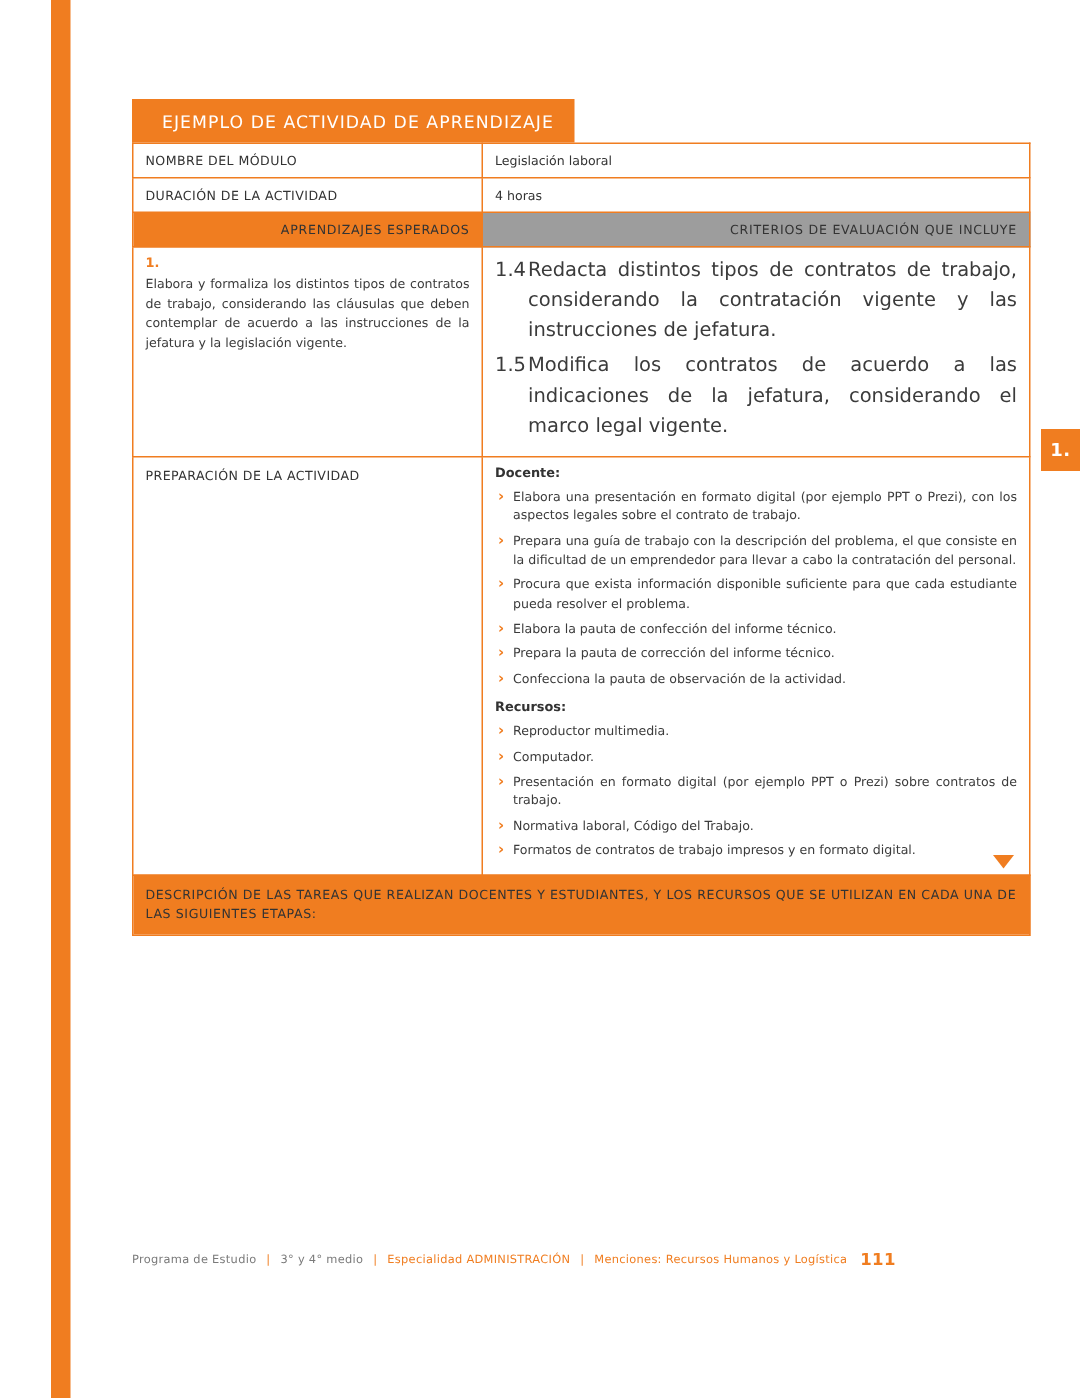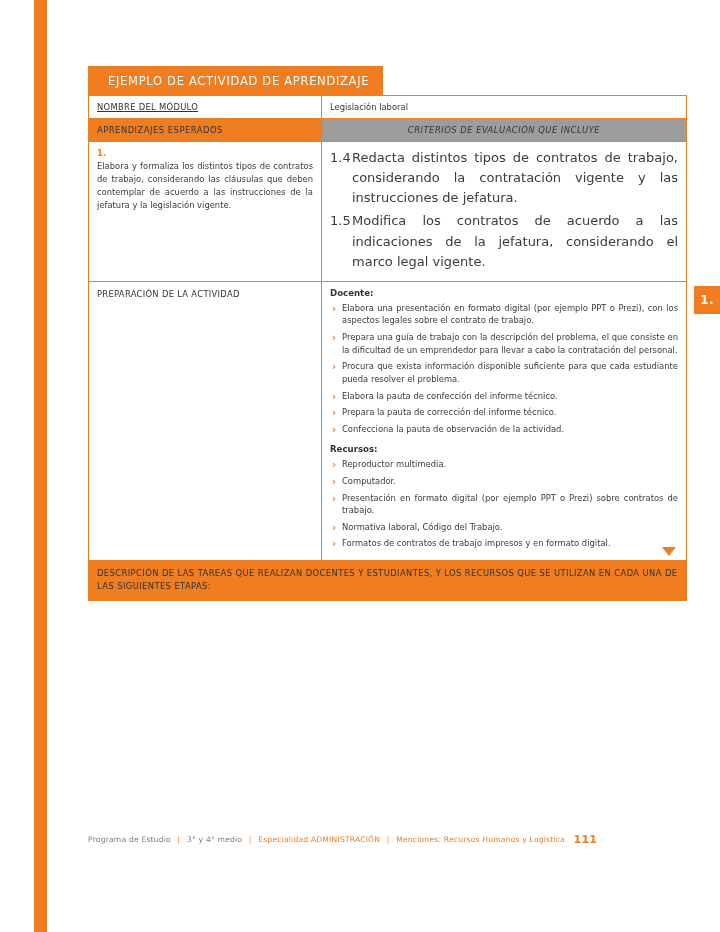--- a/index.html
+++ b/index.html
@@ -72,47 +72,45 @@
     font-size: 8.4px;
     color: #333;
     border: 1px solid #f07d20;
   }
 
   .lbl {
     color: #f07d20;
     font-size: 8.2px;
     letter-spacing: 0.3px;
     text-transform: uppercase;
-    text-decoration: underline;
   }
   .val {
     color: #3b3b3b;
     font-size: 8.6px;
   }
 
   td.col-left { width: 216px; }
   td.col-right { width: 348px; }
 
   
   .hdr-orange {
     background: #f07d20;
     color: #ffffff;
-    text-align: left;
+    text-align: right;
     font-size: 8.4px;
     letter-spacing: 0.5px;
     padding: 8px 6px;
   }
   .hdr-gray {
     background: #9d9d9d;
     color: #ffffff;
-    text-align: center;
+    text-align: right;
     font-size: 8.4px;
     letter-spacing: 0.5px;
     padding: 8px 6px;
-    font-style: italic;
   }
 
   .ap-num {
     color: #f07d20;
     font-weight: bold;
     font-size: 8.6px;
     margin-bottom: 2px;
   }
   .ap-text {
     text-align: justify;
@@ -224,20 +222,24 @@
 
 <div class="doc">
 
   <div class="title-banner">EJEMPLO DE ACTIVIDAD DE APRENDIZAJE</div>
 
   <table class="main">
     <tbody>
         <tr>
       <td class="col-left lbl">NOMBRE DEL MÓDULO</td>
       <td class="col-right val">Legislación laboral</td>
+    </tr>
+    <tr>
+      <td class="col-left lbl">DURACIÓN DE LA ACTIVIDAD</td>
+      <td class="col-right val">4 horas</td>
     </tr>
     <tr>
       <td class="col-left hdr-orange">APRENDIZAJES ESPERADOS</td>
       <td class="col-right hdr-gray">CRITERIOS DE EVALUACIÓN QUE INCLUYE</td>
     </tr>
     <tr>
       <td class="col-left">
         <div class="ap-num">1.</div>
         <div class="ap-text">Elabora y formaliza los distintos tipos de contratos de trabajo, considerando las cláusulas que deben contemplar de acuerdo a las instrucciones de la jefatura y la legislación vigente.</div>
       </td>

